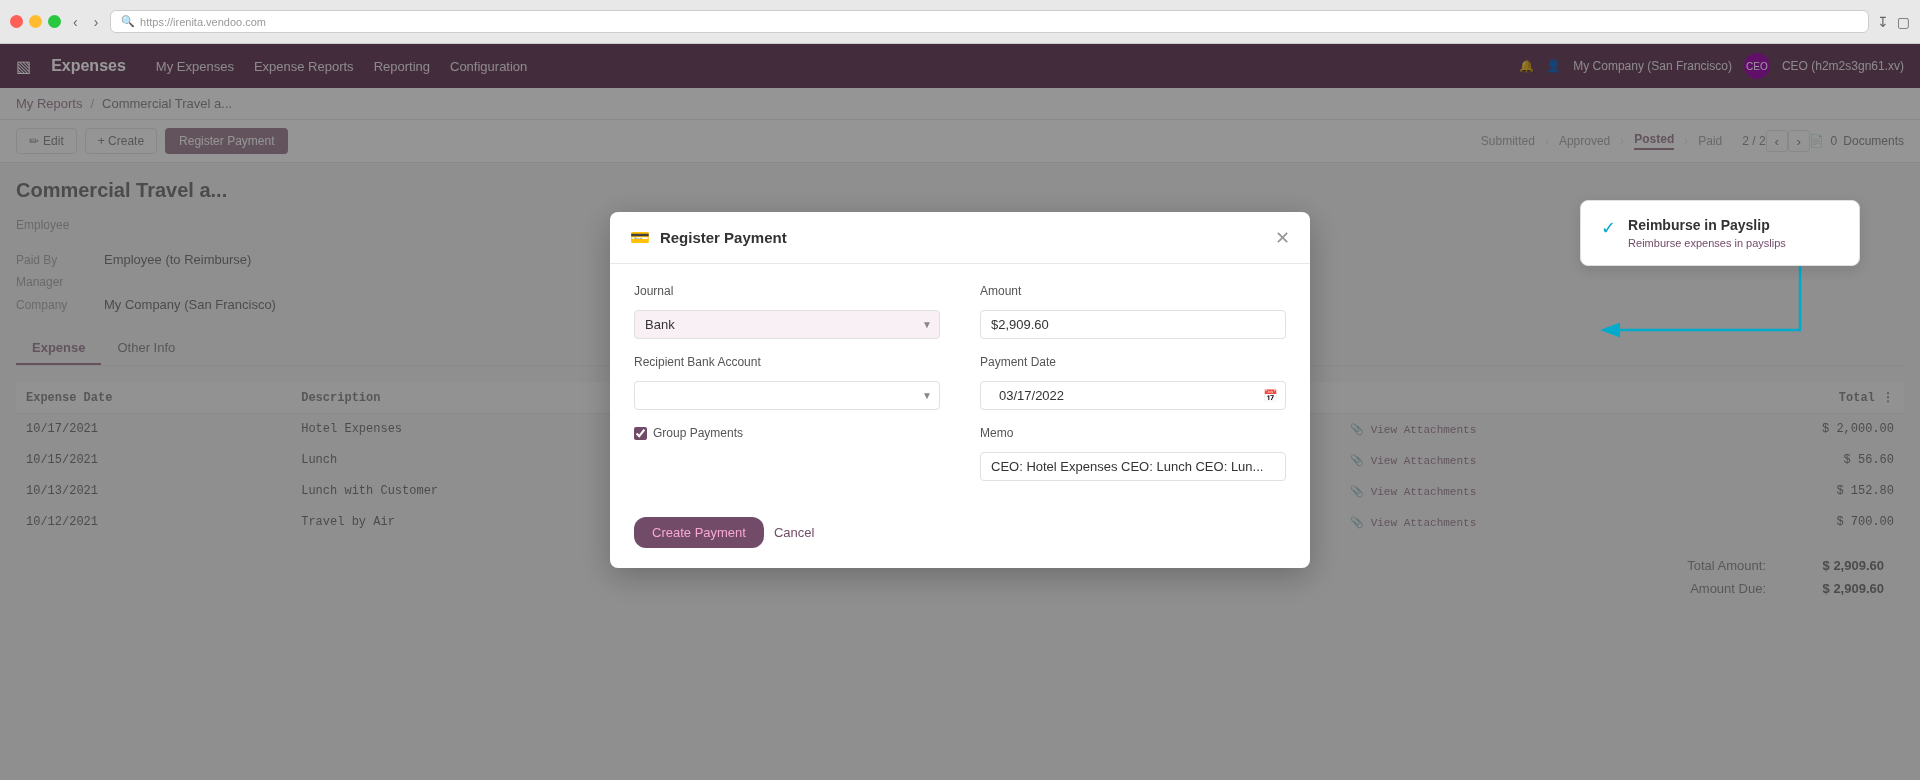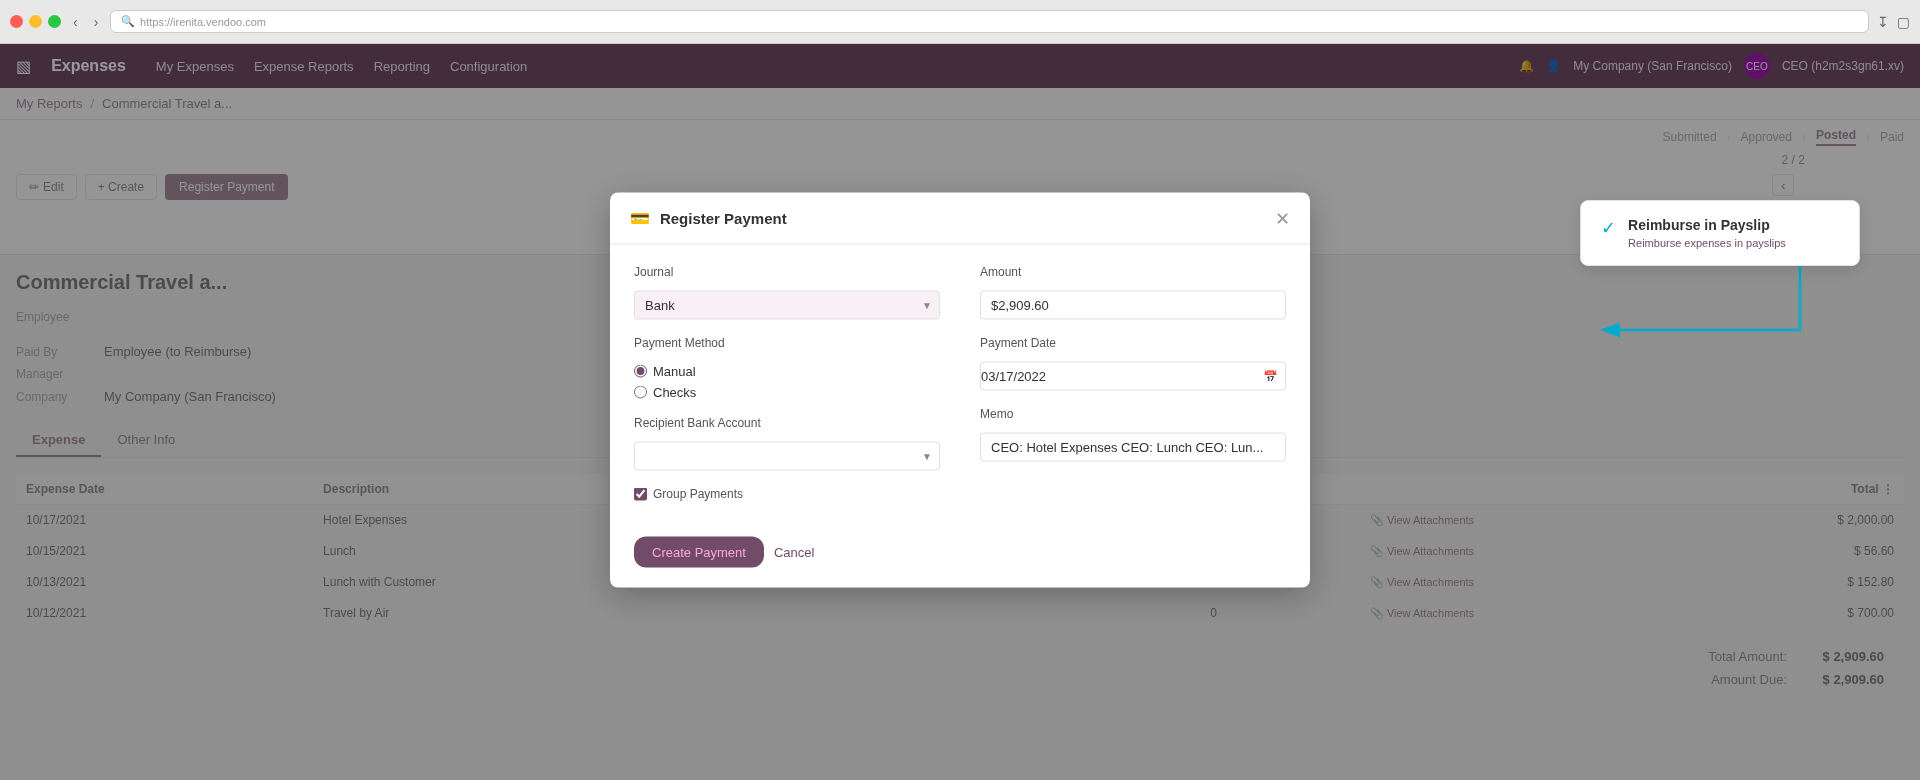--- a/index.html
+++ b/index.html
@@ -60,21 +60,21 @@
       background: white;
       padding: 8px 16px;
       display: flex;
       align-items: center;
       gap: 8px;
       border-bottom: 1px solid #e0e0e0;
     }
     .btn-edit { background: white; border: 1px solid #ddd; border-radius: 4px; padding: 5px 12px; font-size: 12px; cursor: pointer; display: flex; align-items: center; gap: 4px; color: #555; }
     .btn-create { background: white; border: 1px solid #ddd; border-radius: 4px; padding: 5px 12px; font-size: 12px; cursor: pointer; color: #555; }
     .btn-register { background: #714B67; color: white; border: none; border-radius: 4px; padding: 6px 14px; font-size: 12px; cursor: pointer; }
-    .toolbar-right { margin-left: auto; display: flex; align-items: center; gap: 7px; font-size: 12px; color: #666; flex-direction: column; }
+    .toolbar-right { margin-left: auto; display: flex; align-items: center; gap: 0; font-size: 12px; color: #666; }
     .page-nav-btn { background: none; border: 1px solid #ddd; border-radius: 3px; width: 22px; height: 22px; cursor: pointer; display: flex; align-items: center; justify-content: center; color: #555; }
 
     
     .status-bar {
       background: white;
       padding: 6px 16px;
       display: flex;
       align-items: center;
       gap: 20px;
       border-bottom: 1px solid #e8e8e8;
@@ -87,30 +87,30 @@
     .field-row { display: flex; gap: 8px; align-items: baseline; }
     .field-label { font-size: 12px; color: #888; width: 80px; }
     .field-value { font-size: 13px; color: #333; }
 
     
     .tabs { display: flex; gap: 0; border-bottom: 1px solid #e0e0e0; margin-bottom: 16px; }
     .tab { padding: 8px 16px; font-size: 13px; cursor: pointer; color: #555; border-bottom: 2px solid transparent; }
     .tab.active { color: #714B67; border-bottom: 2px solid #714B67; font-weight: 600; }
 
     
-    .data-table { width: 100%; border-collapse: collapse; font-size: 12px; }
+    .data-table { width: 100%; border-collapse: collapse; font-size: 12px; font-family: Liberation Mono, monospace; }
     .data-table th { background: #f8f8f8; padding: 8px 10px; text-align: left; color: #555; font-weight: 600; border-bottom: 1px solid #e0e0e0; }
     .data-table td { padding: 8px 10px; border-bottom: 1px solid #f0f0f0; color: #333; }
     .data-table td.amount { text-align: right; }
     .link-text { color: #714B67; cursor: pointer; font-size: 11px; display: flex; align-items: center; gap: 3px; }
 
     
     .totals-area { margin-top: 16px; display: flex; justify-content: flex-end; padding-right: 20px; }
     .totals-table { font-size: 13px; }
-    .totals-row { display: flex; gap: 17px; padding: 4px 0; justify-content: flex-end; }
+    .totals-row { display: flex; gap: 38px; padding: 4px 0; justify-content: flex-end; }
     .totals-label { color: #555; text-align: right; min-width: 120px; }
     .totals-value { font-weight: 600; color: #333; min-width: 80px; text-align: right; }
 
     
     .overlay {
       position: fixed;
       top: 44px;
       left: 0;
       right: 0;
       bottom: 0;
@@ -405,33 +405,20 @@
           <div class="select-wrapper">
             <select>
               <option>Bank</option>
               <option>Cash</option>
               <option>Other</option>
             </select>
             <span class="select-arrow">▼</span>
           </div>
         </div>
 
-        <div class="form-group">
-          <label class="form-label">Payment Method</label>
-          <div class="radio-group">
-            <label class="radio-item">
-              <input type="radio" name="payment_method" checked="" style="">
-              <span>Manual</span>
-            </label>
-            <label class="radio-item">
-              <input type="radio" name="payment_method" style="">
-              <span>Checks</span>
-            </label>
-          </div>
-        </div>
 
         <div class="form-group">
           <label class="form-label">Recipient Bank Account</label>
           <div class="recipient-wrapper">
             <input type="text" class="form-input" style="flex: 1 1 0%; padding-right: 30px;" value="">
             <span class="recipient-arrow">▼</span>
           </div>
         </div>
 
         <div class="checkbox-row">
@@ -442,21 +429,21 @@
 
       <div style="display:flex; flex-direction:column; gap:16px;">
         <div class="form-group">
           <label class="form-label">Amount</label>
           <input type="text" class="form-input" value="$2,909.60" style="">
         </div>
 
         <div class="form-group">
           <label class="form-label">Payment Date</label>
           <div class="date-input-wrapper">
-            <input type="text" style="flex: 1 1 0%; padding: 6px 30px 6px 0; border: 1px solid rgb(224, 224, 224); border-radius: 4px; font-size: 13px; outline: none;" value="03/17/2022">
+            <input type="text" style="flex: 1 1 0%; padding: 6px 30px 6px 18px; border: 1px solid rgb(224, 224, 224); border-radius: 4px; font-size: 13px; outline: none;" value="03/17/2022">
             <span class="date-icon">📅</span>
           </div>
         </div>
 
         <div class="form-group">
           <label class="form-label">Memo</label>
           <input type="text" class="form-input" value="CEO: Hotel Expenses CEO: Lunch CEO: Lun..." style="">
         </div>
       </div>
     </div>

